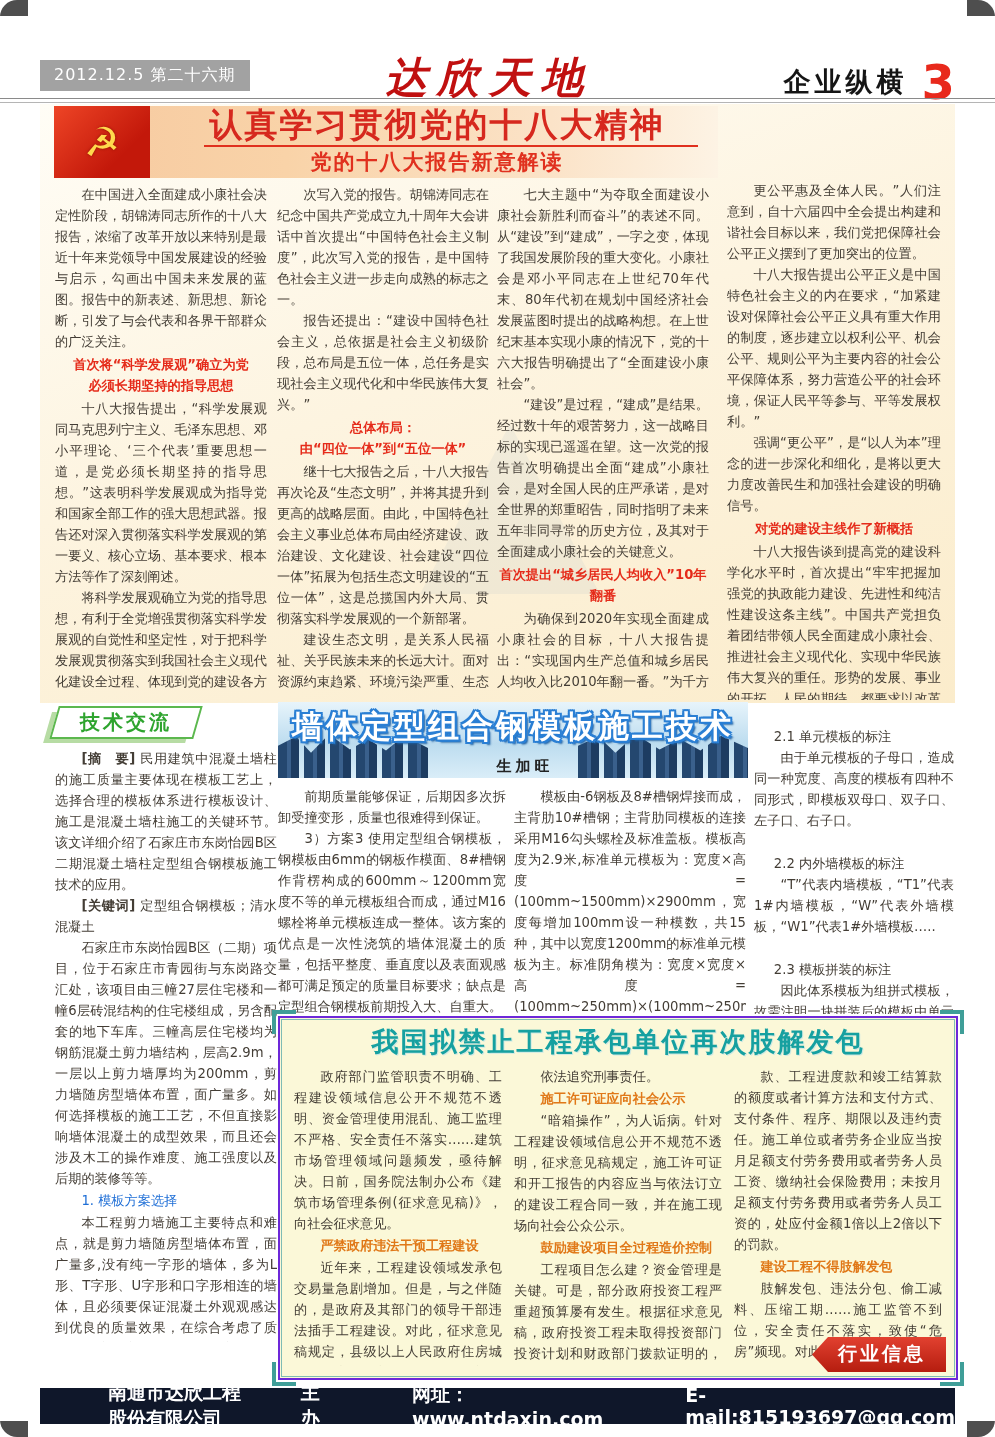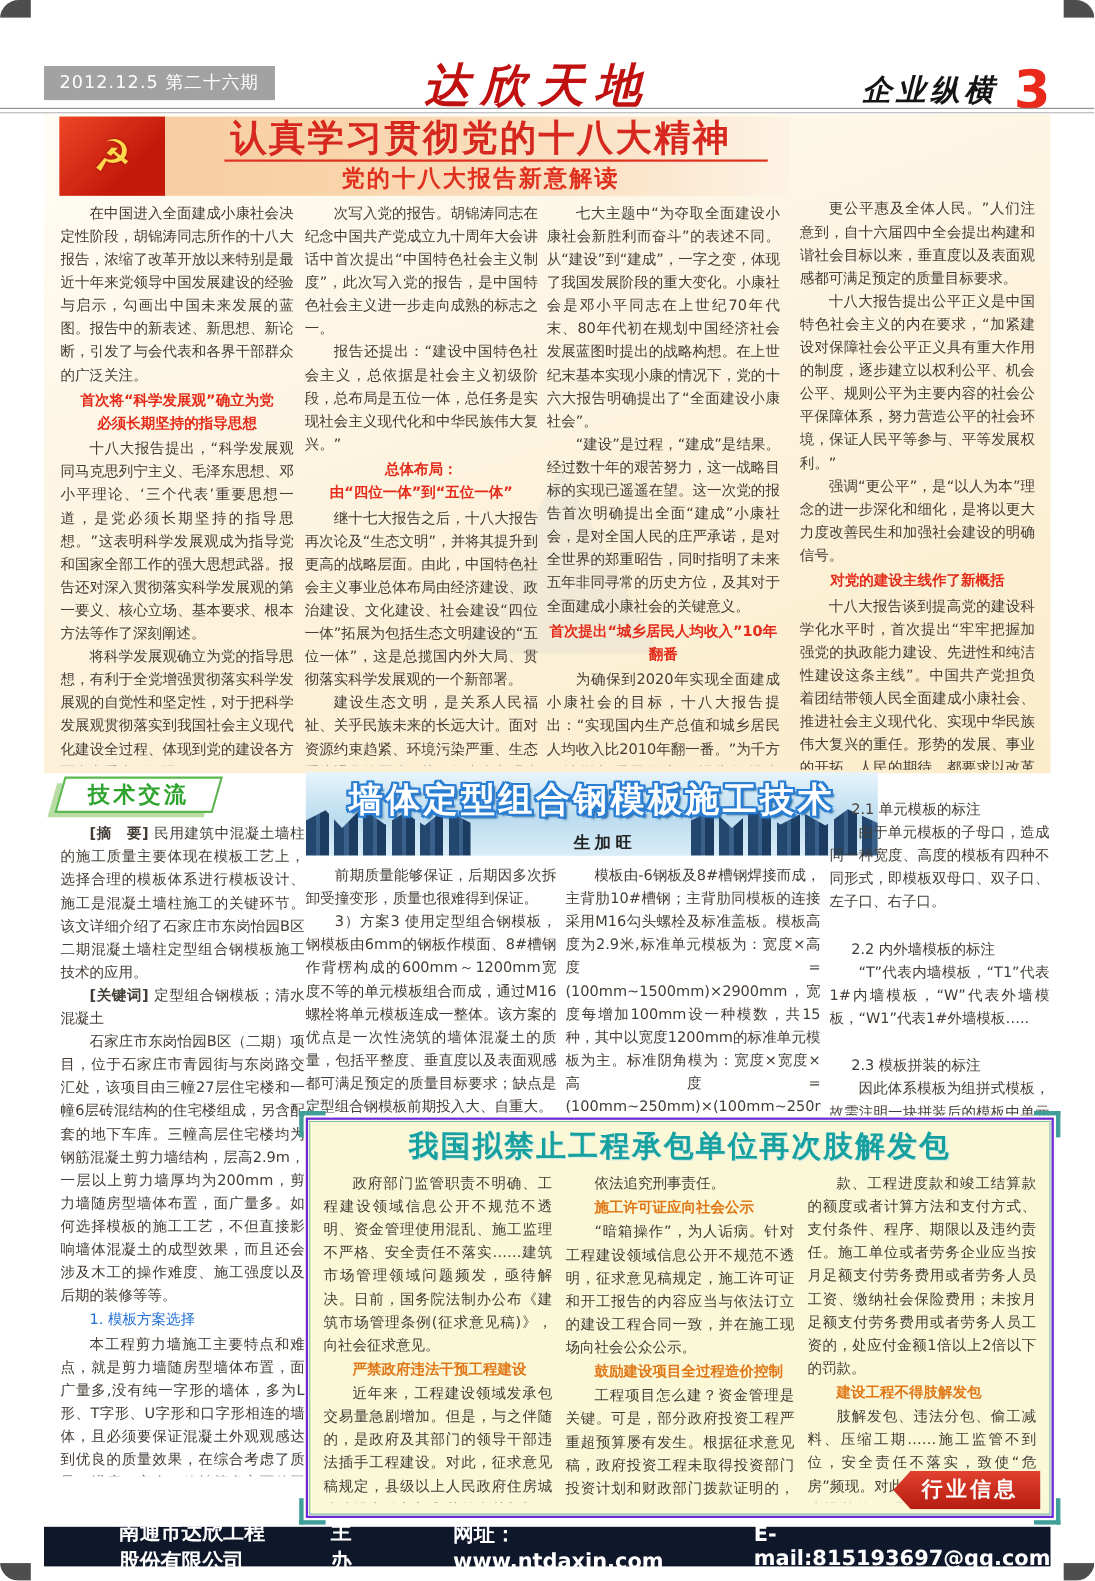--- a/index.html
+++ b/index.html
@@ -4,21 +4,21 @@
 <style>
   html,body{margin:0;padding:0;background:#fff;}
   body{font-family:"DejaVu Sans","Liberation Sans",sans-serif;color:#433d35;}
   #page{position:relative;width:995px;height:1437px;background:#fff;overflow:hidden;border-radius:17px;}
   .corner{position:absolute;width:28px;height:16px;background:#4e4e4e;}
   
   #header{position:absolute;left:40px;top:54px;width:915px;height:44px;}
   .issue{position:absolute;left:0;top:6px;background:#a2a2a2;color:#fff;font-size:16px;padding:5px 14px;letter-spacing:1px;}
   .masthead{position:absolute;left:0;right:17px;top:-4px;text-align:center;color:#c01010;font-size:42px;font-weight:bold;font-style:italic;font-family:"DejaVu Serif","Liberation Serif",serif;letter-spacing:10px;}
   .section-wrap{position:absolute;right:0;top:0;}
-  .section-name{font-size:27px;font-weight:bold;color:#151515;letter-spacing:4px;vertical-align:middle;font-style:italic;}
+  .section-name{font-size:27px;font-weight:bold;color:#151515;letter-spacing:4px;vertical-align:middle;}
   .page-num{font-size:48px;font-weight:bold;color:#e8291c;margin-left:14px;vertical-align:middle;}
   #toprule{position:absolute;left:0;top:98px;width:995px;height:3px;border-top:1px solid #8a8a8a;border-bottom:1px solid #b5b5b5;}
   
   #main{position:absolute;left:40px;top:104px;width:915px;height:599px;background:linear-gradient(160deg,#fffdf6 0%,#fdf4e0 45%,#fbeccb 100%);}
   #main-banner{position:absolute;left:14px;top:2px;width:664px;height:72px;background:linear-gradient(90deg,#f6c9a0 0%,#f9d3a8 35%,#fbe3c8 75%,#fdf3e4 100%);}
   .flag{position:absolute;left:0;top:0;width:96px;height:72px;background:linear-gradient(135deg,#ee4526 0%,#c3180a 70%);display:flex;align-items:center;justify-content:center;}
   .flag span{color:#ffd94d;font-size:40px;line-height:1;text-shadow:0 0 3px #8a1000;}
   .headline-wrap{position:absolute;left:110px;right:8px;top:2px;text-align:center;}
   .headline{color:#d6281e;font-size:33px;font-weight:bold;letter-spacing:2px;line-height:1.05;}
   .headline-rule{height:2px;background:#e0301e;margin:2px 12px 1px 40px;}
@@ -34,21 +34,21 @@
   .horange{color:#e07818;font-weight:bold;text-indent:2em;margin:1px 0;}
   .hsub{text-indent:1.5em;margin-top:22px;}
   .ribbon{display:inline-block;background:linear-gradient(180deg,#e24130,#b51d0f);color:#fff;font-weight:bold;font-size:19px;letter-spacing:3px;padding:4px 20px 5px 26px;clip-path:polygon(0 50%,16px 0,100% 0,100% 100%,16px 100%);box-shadow:2px 2px 0 #8f170c;}
   .watermark{position:absolute;left:380px;top:320px;width:0;height:0;border-left:90px solid transparent;border-right:90px solid transparent;border-bottom:170px solid #9fb9c8;opacity:.12;}
   
   #tech{position:absolute;left:40px;top:704px;width:915px;height:640px;}
   .tech-label{position:absolute;left:14px;top:2px;}
   .tech-label .box{display:inline-block;border:2px solid #5cb84e;background:#fff;padding:1px 24px;transform:skewX(-16deg);box-shadow:-6px 5px 0 -1px #b7dca4;}
   .tech-label .box span{display:inline-block;transform:skewX(16deg);color:#2ea42e;font-weight:bold;font-size:20px;letter-spacing:3px;}
   #tcol-left{left:15px;top:44px;width:222px;height:594px;}
-  #tech-banner{position:absolute;left:238px;top:-2px;width:520px;height:76px;background:linear-gradient(180deg,#e7f4fb 0%,#bcdcef 55%,#daedf8 100%);overflow:hidden;}
+  #tech-banner{position:absolute;left:238px;top:-2px;width:470px;height:76px;background:linear-gradient(180deg,#e7f4fb 0%,#bcdcef 55%,#daedf8 100%);overflow:hidden;}
   .skyline{position:absolute;bottom:0;height:46px;background:repeating-linear-gradient(90deg,#24476f 0 9px,#3a608c 9px 13px,#1d3c61 13px 21px,rgba(0,0,0,0) 21px 26px);clip-path:polygon(0 100%,0 30%,12% 10%,22% 45%,34% 5%,48% 38%,60% 15%,72% 40%,84% 8%,100% 35%,100% 100%);}
   #sky-l{left:0;width:150px;}
   #sky-r{right:0;width:170px;}
   .tech-title{position:absolute;left:0;right:0;top:4px;text-align:center;color:#fff;font-size:31px;font-weight:bold;letter-spacing:3px;text-shadow:-2px 0 #2a7fd4,2px 0 #2a7fd4,0 -2px #2a7fd4,0 2px #2a7fd4,-2px -2px #2a7fd4,2px 2px #2a7fd4,-2px 2px #2a7fd4,2px -2px #2a7fd4,3px 3px 2px #1c5ea0;}
   .tech-author{position:absolute;left:0;right:0;bottom:2px;text-align:center;color:#222;font-size:15px;font-weight:bold;letter-spacing:4px;padding-left:24px;}
   #tcol2{left:238px;top:82px;width:228px;height:228px;}
   #tcol3{left:474px;top:82px;width:232px;height:228px;}
   #tcol4{left:714px;top:0px;width:200px;height:310px;}
   
   #news{position:absolute;left:278px;top:1016px;width:676px;height:360px;background:#fbf8d8;border:2px solid #6d28d9;box-shadow:inset 0 0 0 1px #fbf8d8,inset 0 0 0 2px #7fbcb4;}
@@ -116,21 +116,21 @@
         <div class="para">建设生态文明，是关系人民福祉、关乎民族未来的长远大计。面对资源约束趋紧、环境污染严重、生态系统退化的严峻形势，把生态文明建设放在突出地位，融入经济、政治、文化、社会建设各方面和全过程，体现了尊重自然、顺应自然、保护自然的理念。</div>
       </div>
     <div class="col" id="mcol3">
         <div class="para">七大主题中“为夺取全面建设小康社会新胜利而奋斗”的表述不同。从“建设”到“建成”，一字之变，体现了我国发展阶段的重大变化。小康社会是邓小平同志在上世纪70年代末、80年代初在规划中国经济社会发展蓝图时提出的战略构想。在上世纪末基本实现小康的情况下，党的十六大报告明确提出了“全面建设小康社会”。</div>
         <div class="para">“建设”是过程，“建成”是结果。经过数十年的艰苦努力，这一战略目标的实现已遥遥在望。这一次党的报告首次明确提出全面“建成”小康社会，是对全国人民的庄严承诺，是对全世界的郑重昭告，同时指明了未来五年非同寻常的历史方位，及其对于全面建成小康社会的关键意义。</div>
         <div class="hred">首次提出“城乡居民人均收入”10年翻番</div>
         <div class="para">为确保到2020年实现全面建成小康社会的目标，十八大报告提出：“实现国内生产总值和城乡居民人均收入比2010年翻一番。”为千方百计增加居民收入，报告还提出了“两个同步”，即：居民收入增长和经济发展同步、劳动报酬增长和劳动生产率提高同步。这充分体现了实现发展成果由人民共享的思路。</div>
       </div>
     <div class="col" id="mcol4">
       <div>
-          <div class="para">更公平惠及全体人民。”人们注意到，自十六届四中全会提出构建和谐社会目标以来，垂直度以及表面观感都可满足预定的质量目标要求。</div>
+          <div class="para">更公平惠及全体人民。”人们注意到，自十六届四中全会提出构建和谐社会目标以来，我们党把保障社会公平正义摆到了更加突出的位置。</div>
           <div class="para">十八大报告提出公平正义是中国特色社会主义的内在要求，“加紧建设对保障社会公平正义具有重大作用的制度，逐步建立以权利公平、机会公平、规则公平为主要内容的社会公平保障体系，努力营造公平的社会环境，保证人民平等参与、平等发展权利。”</div>
           <div class="para">强调“更公平”，是“以人为本”理念的进一步深化和细化，是将以更大力度改善民生和加强社会建设的明确信号。</div>
           <div class="hred">对党的建设主线作了新概括</div>
           <div class="para">十八大报告谈到提高党的建设科学化水平时，首次提出“牢牢把握加强党的执政能力建设、先进性和纯洁性建设这条主线”。中国共产党担负着团结带领人民全面建成小康社会、推进社会主义现代化、实现中华民族伟大复兴的重任。形势的发展、事业的开拓、人民的期待，都要求以改革创新精神全面提高党的建设科学化水平。</div>
         </div>
 
     </div>
   </div>
 
   <div id="tech">

